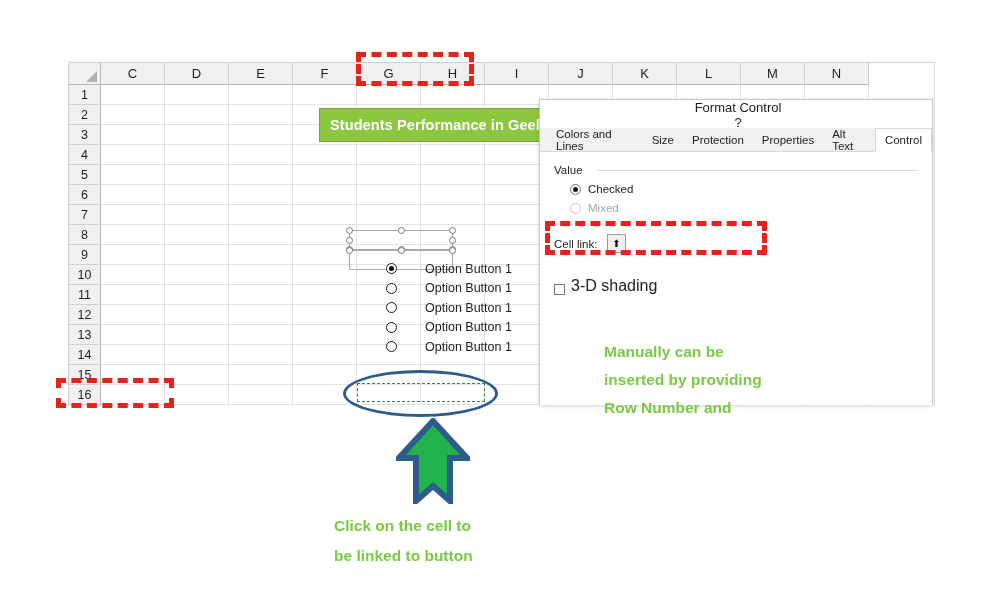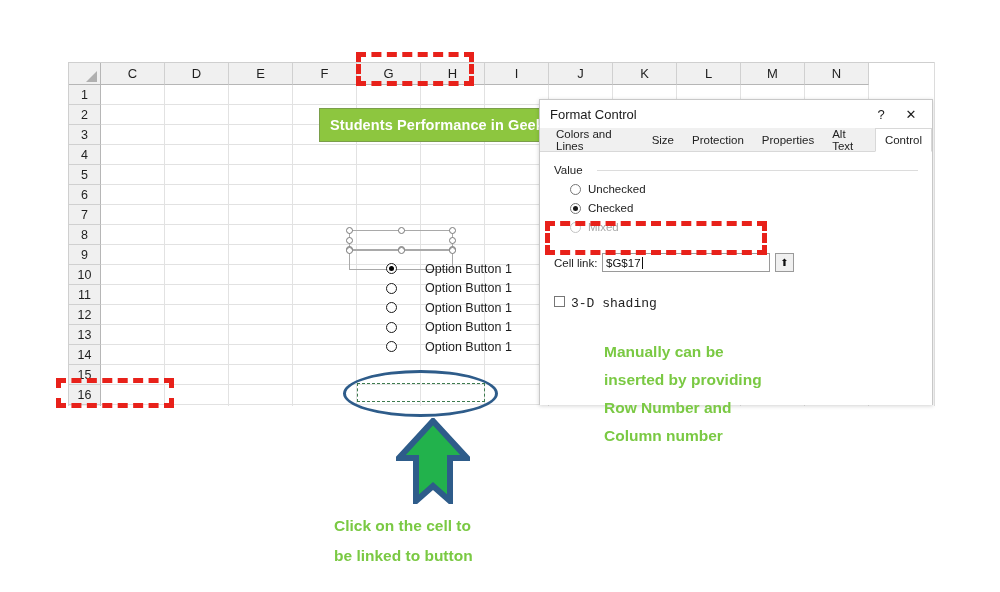--- a/index.html
+++ b/index.html
@@ -143,20 +143,21 @@
     background: #ffffff;
     border: 1px solid #c8c8c8;
     box-shadow: 0 1px 4px rgba(0,0,0,.18);
     z-index: 20;
   }
   .dlg-title {
     height: 28px;
     display: flex; align-items: center;
     padding: 0 6px 0 10px;
     background: #ffffff;
+    flex-direction: column;
   }
   .dlg-title-text { font-size: 13px; color: #1a1a1a; flex: 1; }
   .dlg-btn {
     width: 30px; height: 24px;
     display: flex; align-items: center; justify-content: center;
     font-size: 13px; color: #1a1a1a;
   }
   .dlg-tabs {
     display: flex; align-items: flex-end;
     height: 24px;
@@ -223,23 +224,23 @@
     display: inline-block; width: 1px; height: 12px;
     background: #111; margin-left: 1px;
   }
   .picker-btn {
     width: 19px; height: 19px; margin-left: 5px;
     border: 1px solid #9a9a9a; background: #f0f0f0;
     display: flex; align-items: center; justify-content: center;
     font-size: 10px; color: #111;
   }
   .chk-row {
-    display: flex; align-items: flex-start;
+    display: flex; align-items: flex-end;
     margin-top: 24px;
-    font-size: 13px; color: #222; font-family: Liberation Mono, monospace;
+    font-size: 16px; color: #222;
   }
   .chkbox {
     width: 11px; height: 11px;
     border: 1px solid #767676; background: #fff;
     margin-right: 6px; flex: 0 0 11px;
   }
 
   
   .anno {
     position: absolute;
@@ -626,56 +627,47 @@
       <div class="dlg-tab active">Control</div>
     </div>
 
     <div class="dlg-body">
       <div class="group-label">
         <span>Value</span>
         <span class="group-rule"></span>
       </div>
 
       <div class="radio-line">
-        <span class="dlg-radio"></span>
-        <span>Unchecked</span>
-      </div>
-      <div class="radio-line">
         <span class="dlg-radio on"></span>
         <span>Checked</span>
       </div>
       <div class="radio-line dis">
         <span class="dlg-radio dis"></span>
         <span>Mixed</span>
       </div>
 
       <div class="celllink-row">
         <span class="celllink-label">Cell link:</span>
-        <span class="celllink-input">
-          <span>$G$17</span>
-            <span class="caret"></span>
-        </span>
         <span class="picker-btn">⬆</span>
       </div>
 
       <div class="chk-row">
         <span class="chkbox"></span>
         <span>3-D shading</span>
       </div>
     </div>
   </div>
 
   <div class="redbox" style="left:545px;top:221px;width:222px;height:34px;z-index:30;"></div>
 
   <div class="vstrip"></div>
 
   <div class="anno anno-right">
     <div>Manually can be</div>
     <div>inserted by providing</div>
     <div>Row Number and</div>
-    <div>Column number</div>
   </div>
   <div class="anno anno-bottom">
     <div>Click on the cell to</div>
     <div>be linked to button</div>
   </div>
 
 </div>
 
 </body></html>

